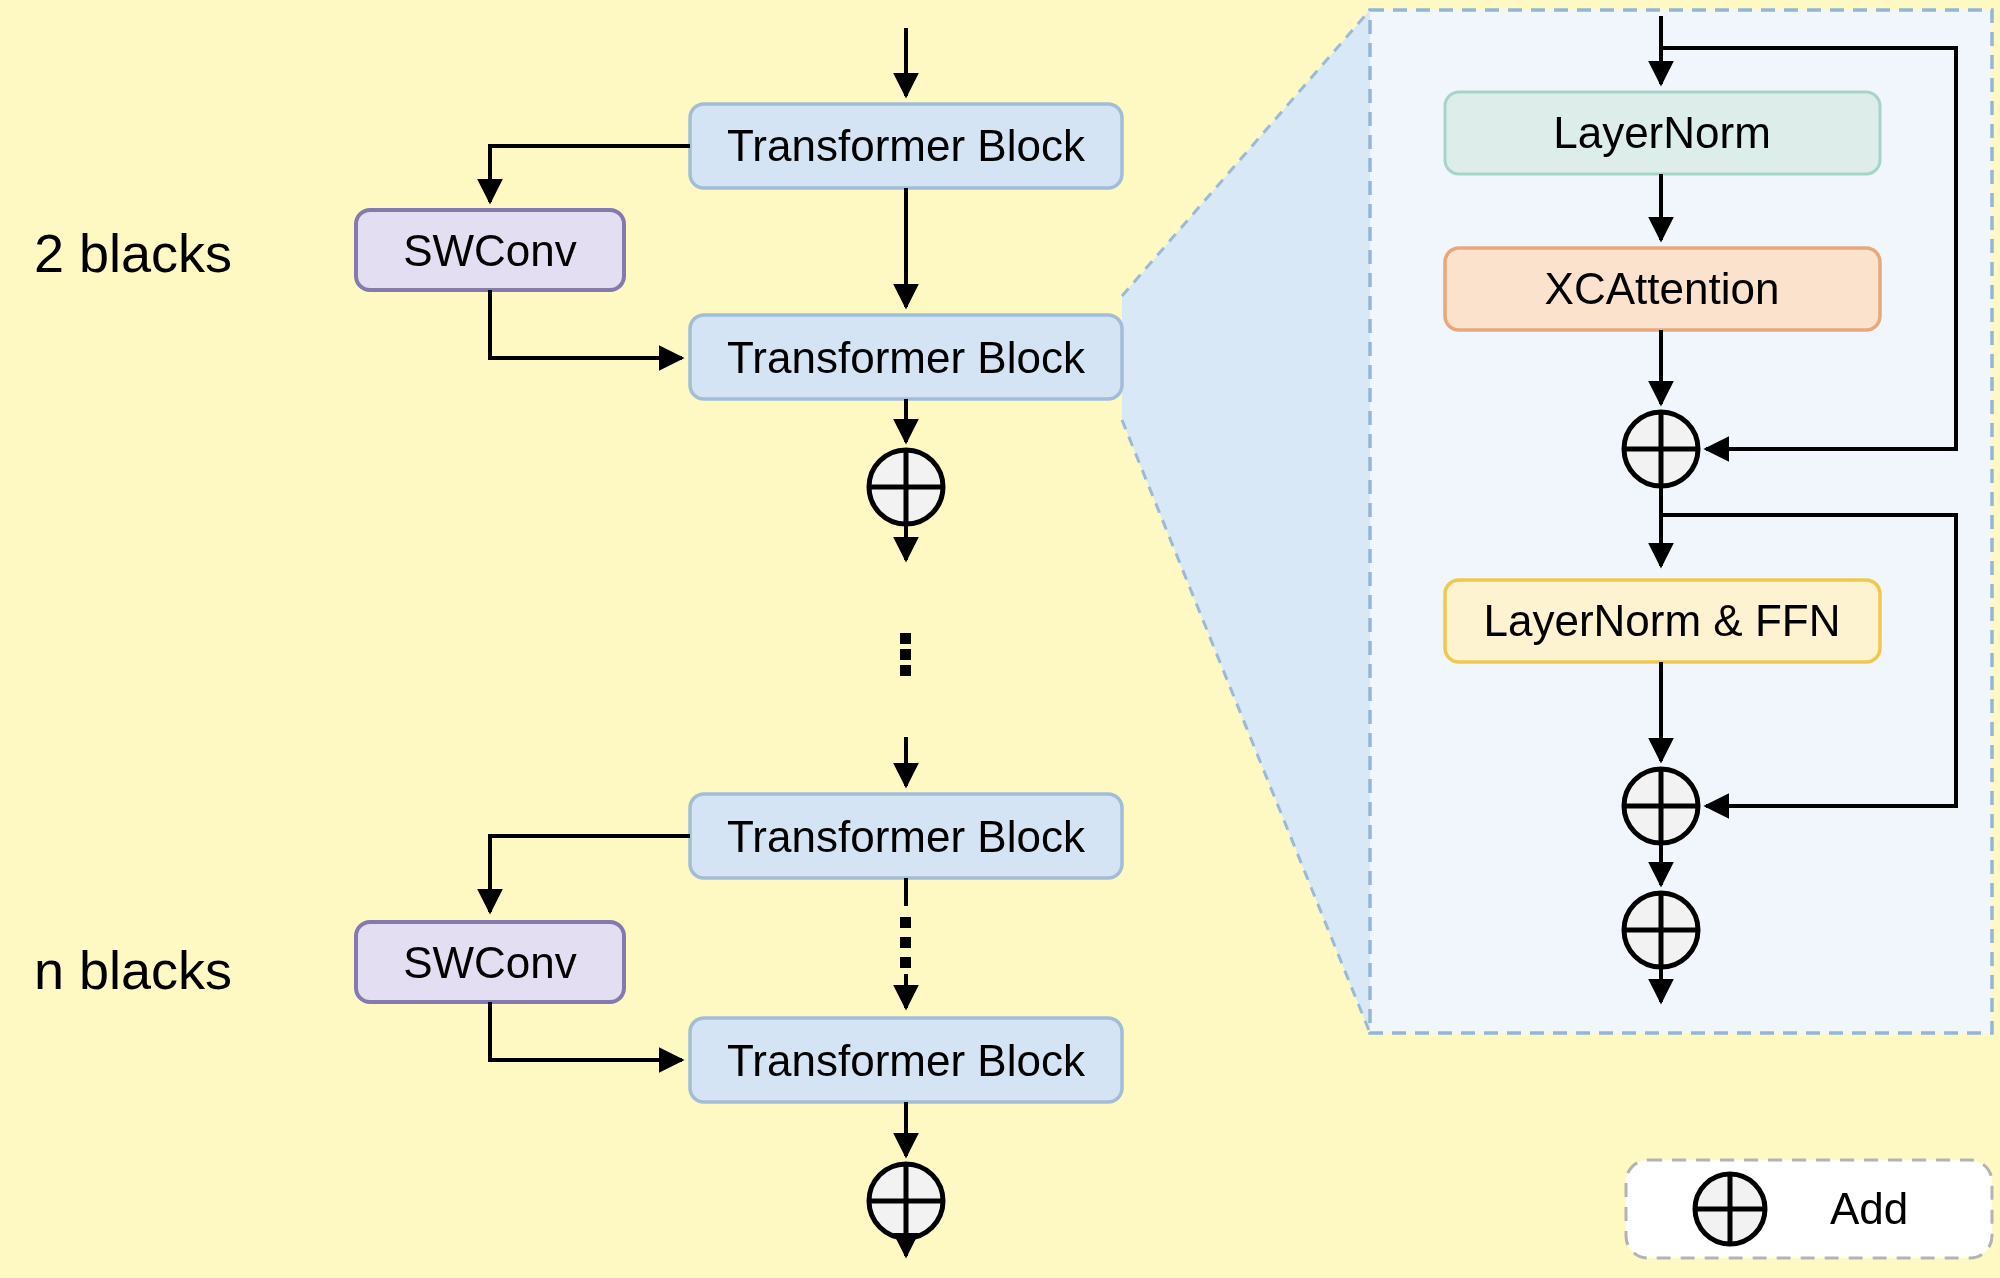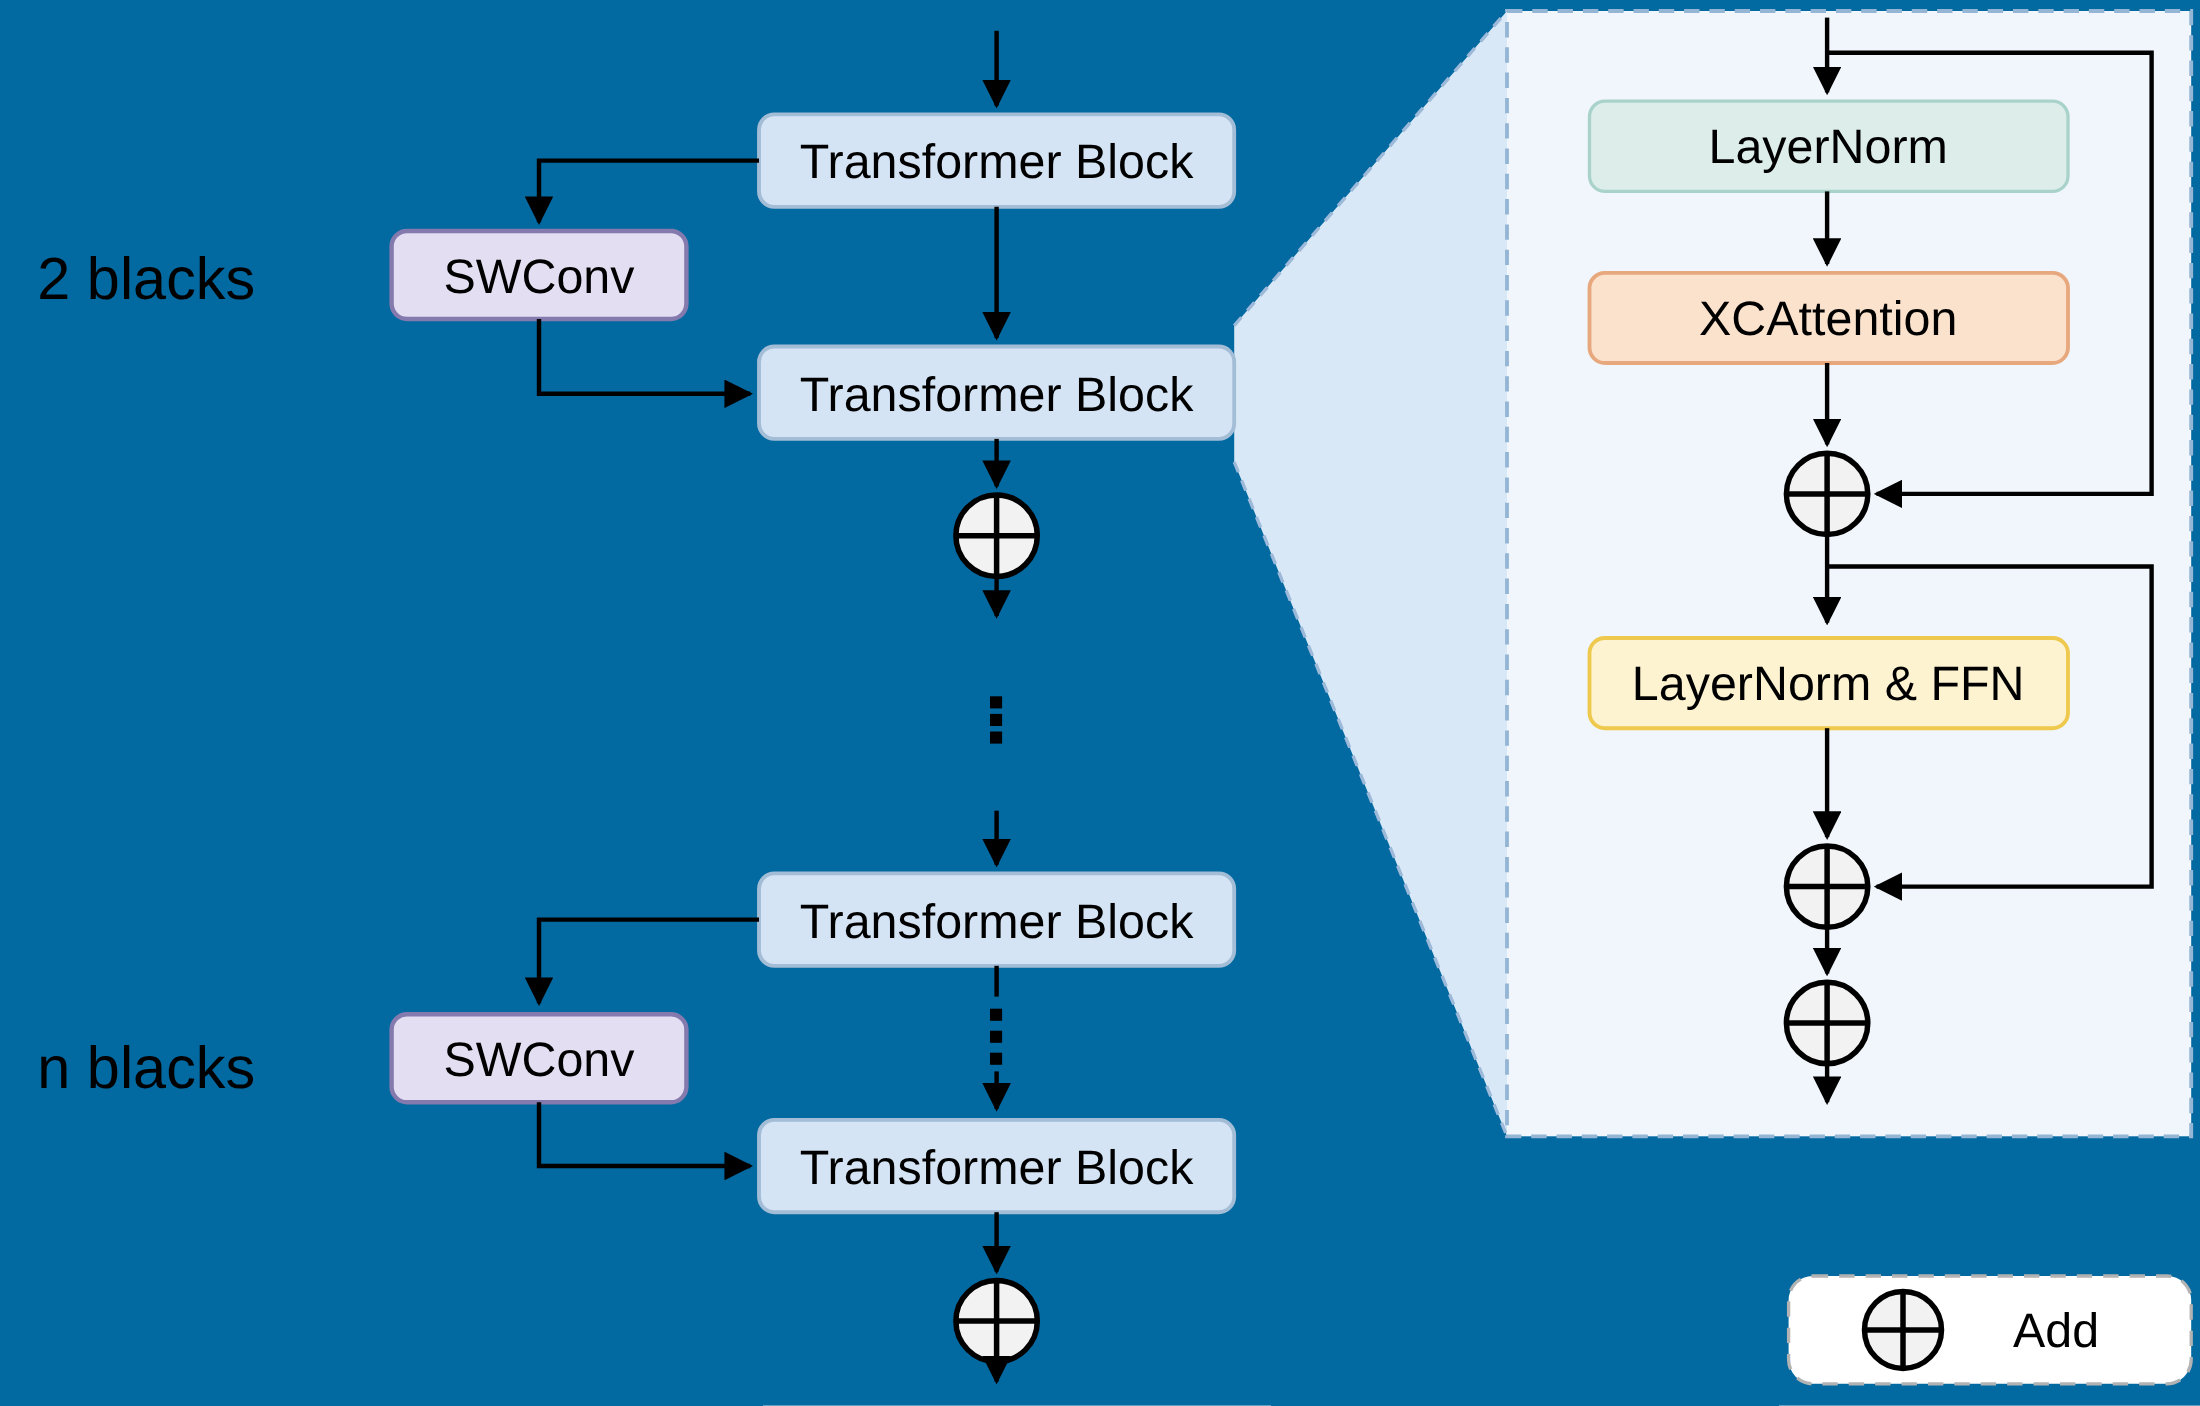--- a/index.html
+++ b/index.html
@@ -1,16 +1,16 @@
 <!DOCTYPE html>
 <html><head>
 <meta charset="utf-8">
 <style>
   html,body{margin:0;padding:0;background:#ffffff;}
-  .stage{position:relative;width:2000px;height:1278px;background:#0369a1;overflow:hidden;}
+  .stage{position:relative;width:2000px;height:1278px;background:#fef9c3;overflow:hidden;}
   svg{display:block;}
   svg text{font-family:"Liberation Sans","DejaVu Sans",sans-serif;fill:#000;}
   .box-label{font-size:44px;}
   .side-label{font-size:54px;}
   .legend-label{font-size:44px;}
   .flow{stroke:#000;stroke-width:4;fill:none;}
   .cross{stroke:#000;stroke-width:5;fill:none;}
   .addcirc{fill:#f2f2f2;stroke:#000;stroke-width:5;}
   .tblock{fill:#d5e4f4;stroke:#a3bdd6;stroke-width:3.5;}
   .swconv{fill:#e4def2;stroke:#847aad;stroke-width:4;}

